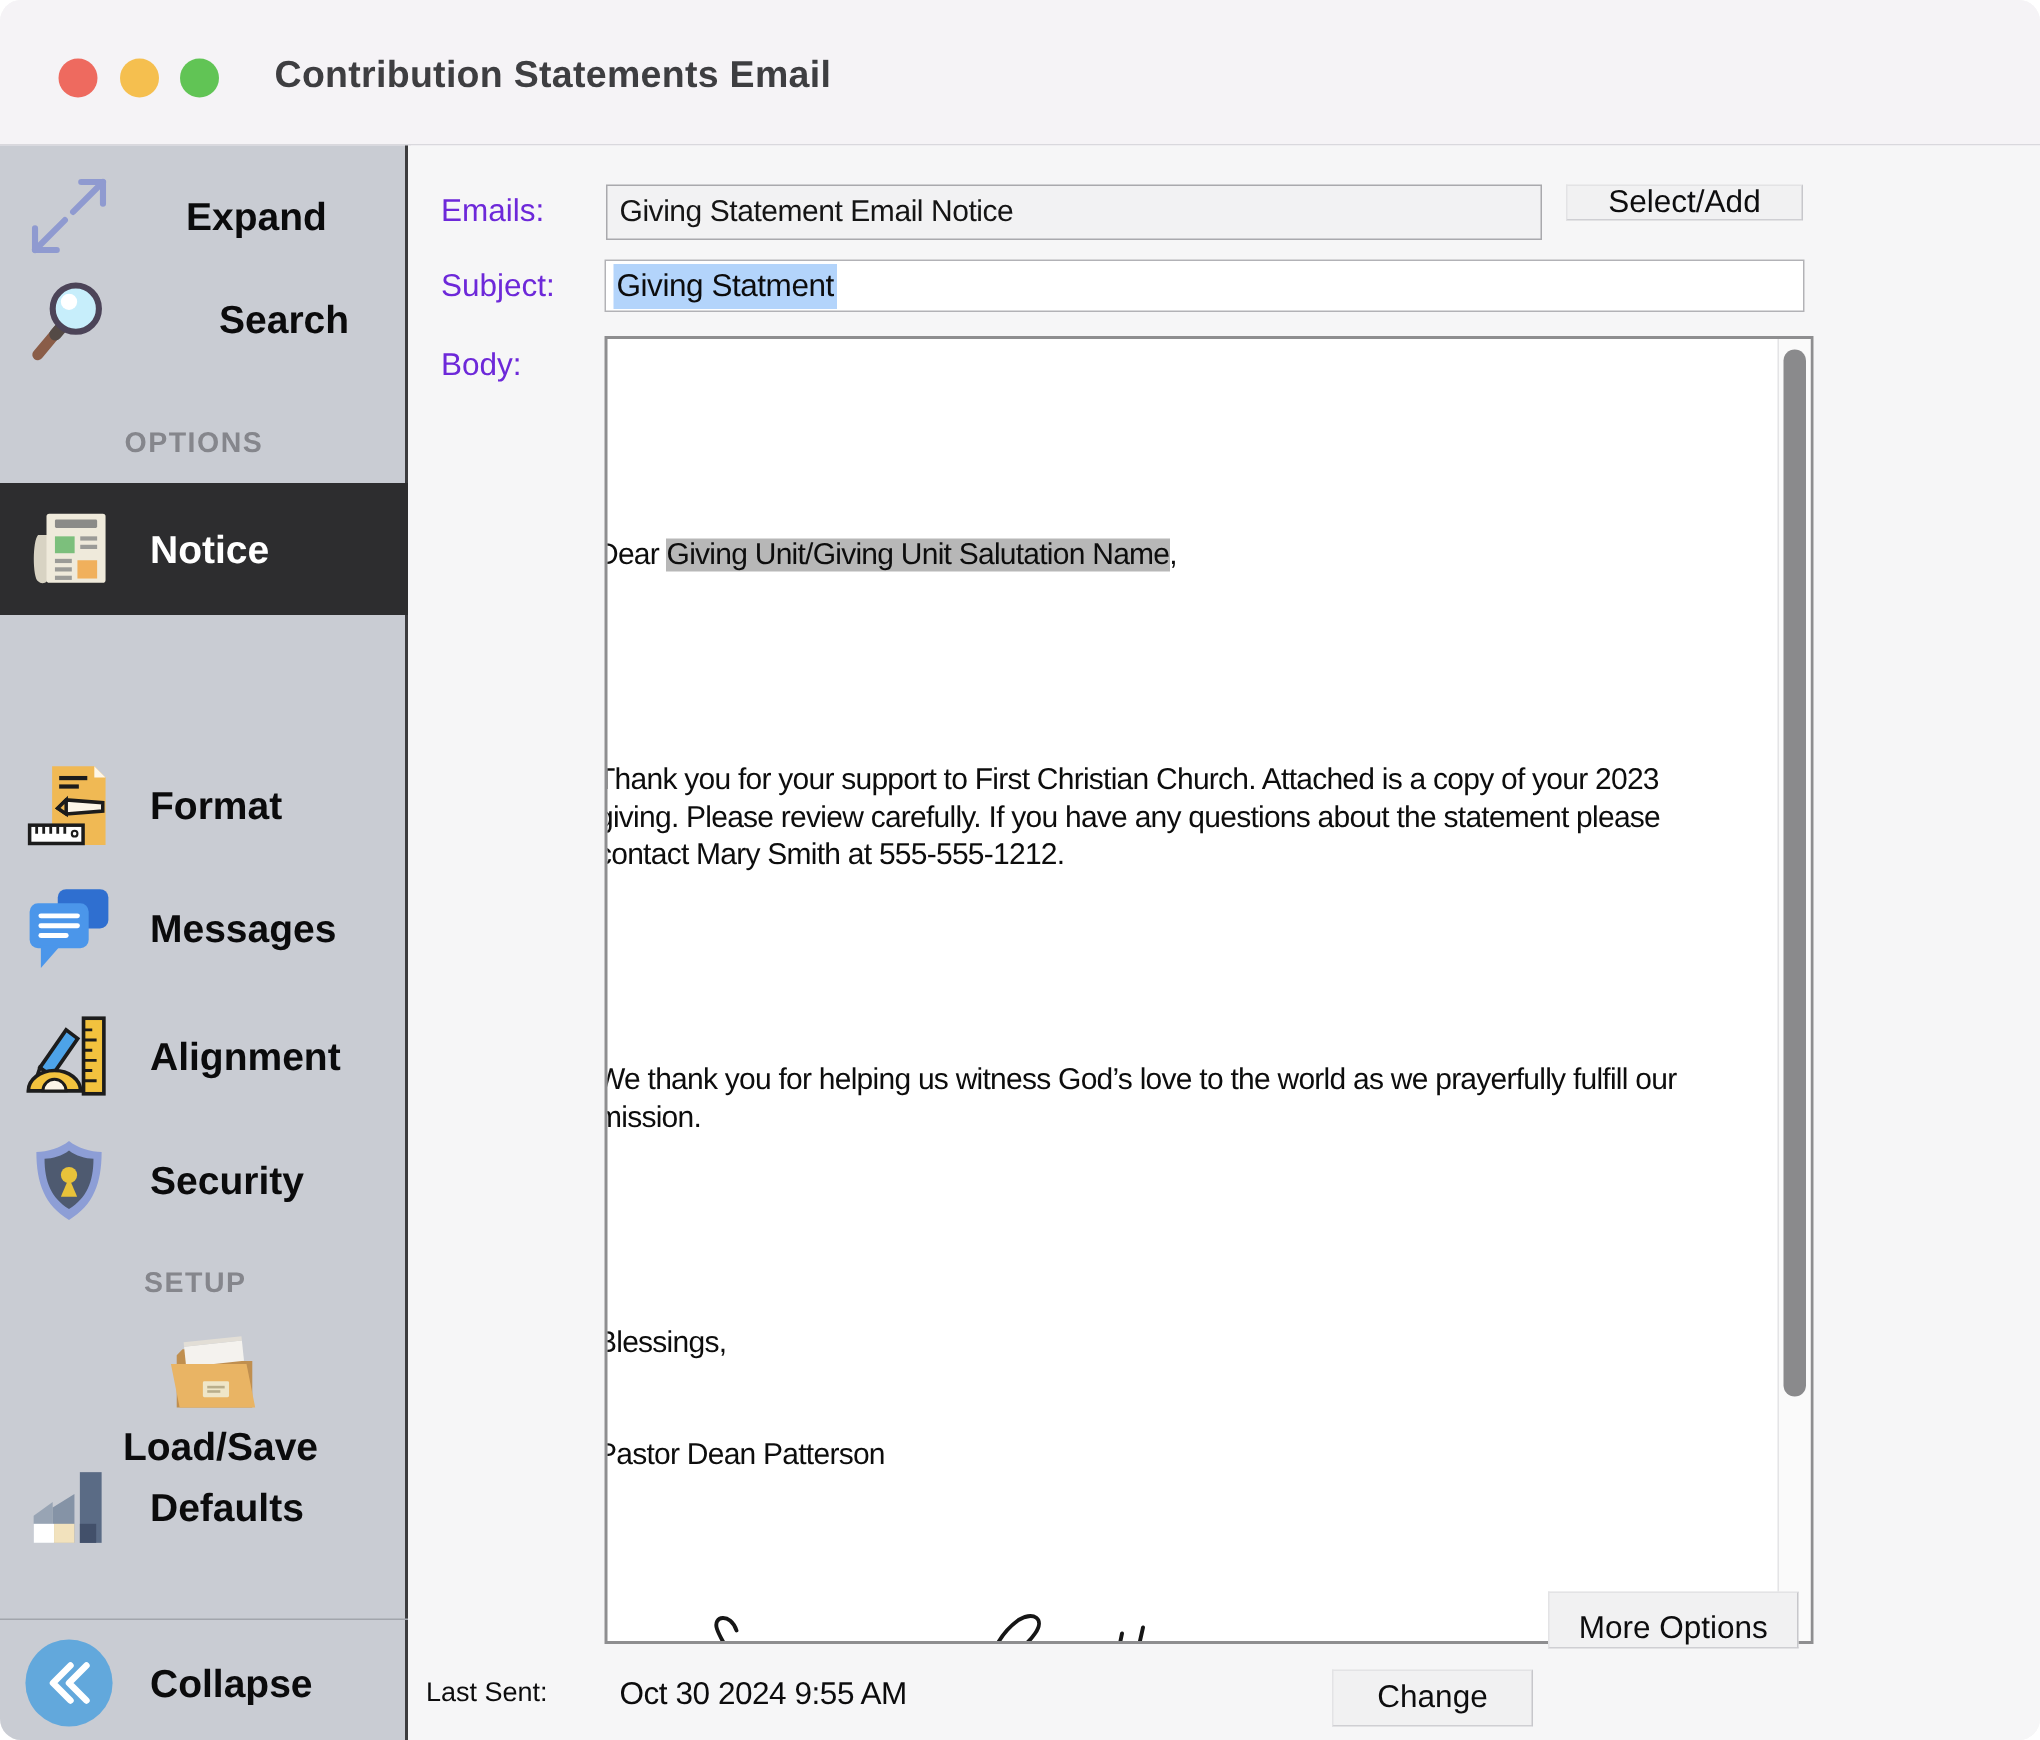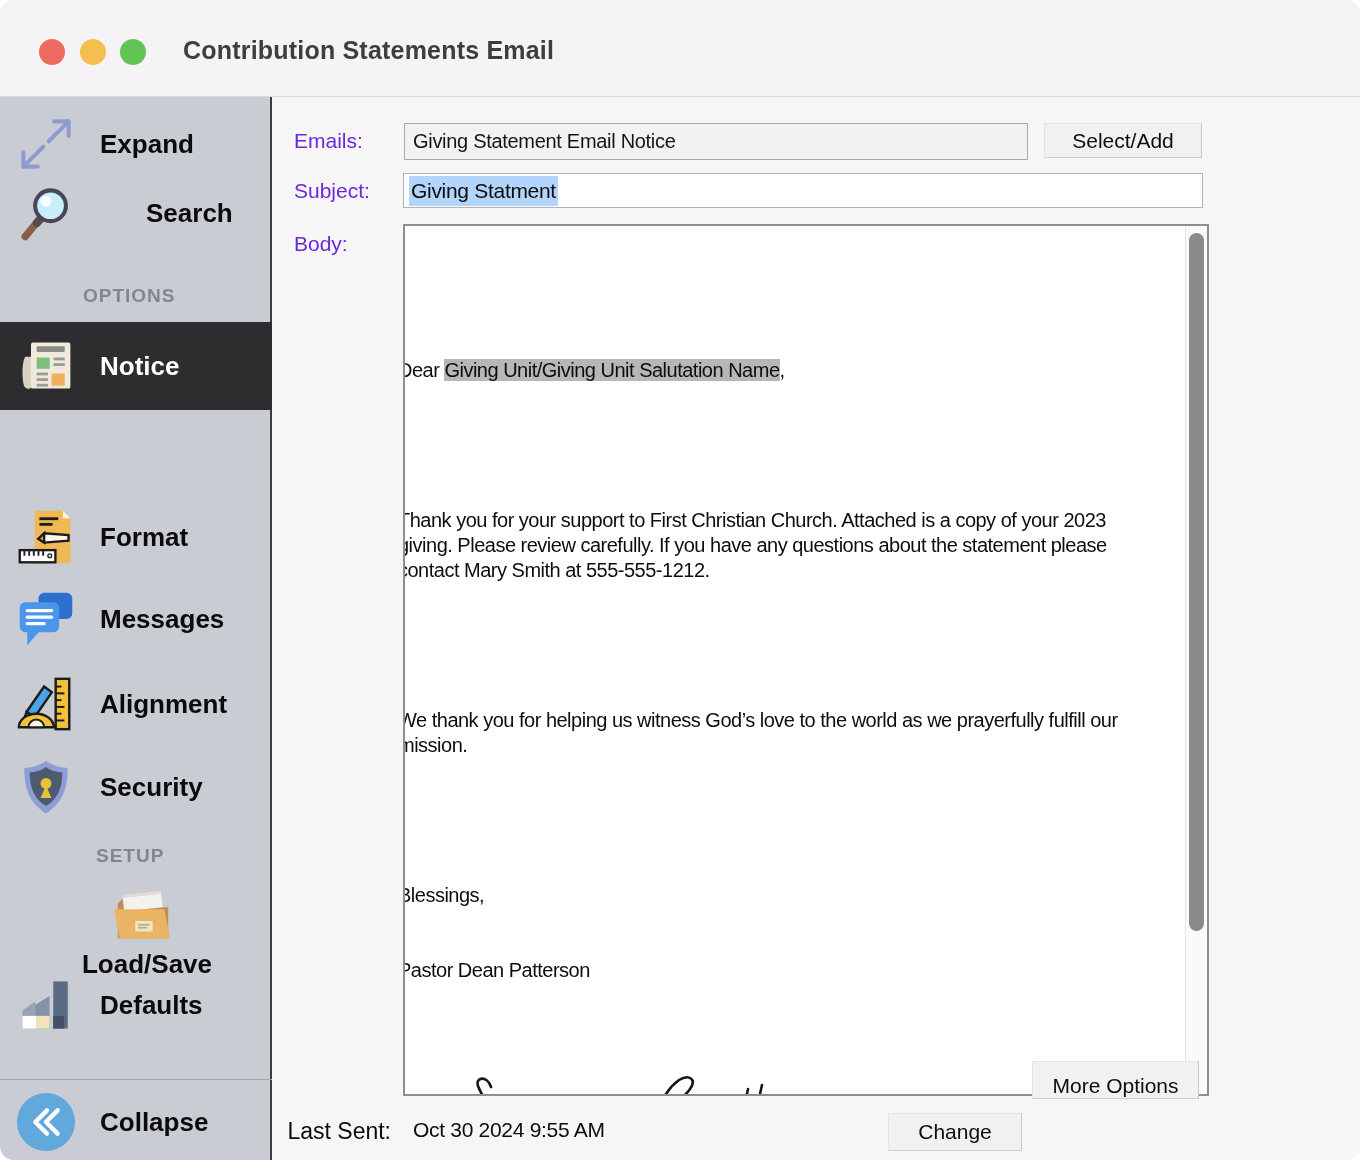--- a/index.html
+++ b/index.html
@@ -55,21 +55,21 @@
   .emails-input {
     position:absolute; left:130px; top:26px; width:624px; height:37px;
     background:#f2f2f3; border:1px solid #a9a9ad; font-family:"Liberation Sans",sans-serif;
     font-size:20px; color:#151515; padding:0 8px; letter-spacing:-0.3px;
   }
   .btn {
     background:#f1f1f2; border:1px solid #e3e3e5; border-right-color:#c7c7cb; border-bottom-color:#cfcfd3;
     font-family:"Liberation Sans",sans-serif; font-size:21px; color:#0d0d0e;
     display:flex; align-items:center; justify-content:center; cursor:pointer;
   }
-  .select-add { position:absolute; left:770px; top:26px; width:158px; height:35px; }
+  .select-add { position:absolute; left:770px; top:26px; width:158px; height:24px; }
   .subject-box {
     position:absolute; left:129px; top:76px; width:800px; height:35px;
     background:#ffffff; border:1px solid #b2b2b6;
     display:flex; align-items:center; padding-left:5px;
     font-size:21px; color:#0c0c0d; letter-spacing:-0.3px; cursor:text;
   }
   .subject-box .sel { background:#b3d4fb; padding:3px 2px; }
   .body-box {
     position:absolute; left:129px; top:127px; width:806px; height:872px;
     background:#ffffff; border:2px solid #8e8e90;
@@ -87,41 +87,41 @@
   }
   .body-text {
     margin-left:-7px; padding-top:82px;
     font-size:20px; line-height:25px; letter-spacing:-0.5px; color:#0d0d0d;
     white-space:pre;
   }
   .body-text .para { white-space:pre; }
   .gap { height:25px; }
   .hl { background:#b7b7b7; }
   .signature { margin-top:13px; margin-left:2px; }
-  .footer-label { position:absolute; left:10px; top:1021px; width:107px; text-align:right; font-size:23px; color:#0c0c0d; }
+  .footer-label { position:absolute; left:10px; top:1021px; width:107px; text-align:left; font-size:18px; color:#0c0c0d; }
   .footer-value { position:absolute; left:139px; top:1021px; font-size:21px; color:#0c0c0d; letter-spacing:-0.3px; }
   .change-btn { position:absolute; left:614px; top:1016px; width:134px; height:38px; }
   .more-options-btn { position:absolute; left:758px; top:964px; width:167px; height:38px;align-items:flex-end; }
 </style>
 </head>
 <body>
 
 <div class="window">
 
   <div class="titlebar">
     <div class="traffic t-red"></div>
     <div class="traffic t-yellow"></div>
     <div class="traffic t-green"></div>
     <div class="win-title">Contribution Statements Email</div>
   </div>
 
 
   <div class="sidebar">
 
-    <div class="side-row" style="top:14px; height:66px;">
+    <div class="side-row" style="top:14px; height:66px;gap:24px;">
       <span class="icon">
         <svg width="58" height="58" viewBox="0 0 64 64" fill="none" stroke="#8f9ad0" stroke-width="4.5" stroke-linecap="round" stroke-linejoin="round">
           <path d="M35 29 L57 7"></path>
             <polyline points="41,7 57,7 57,23"></polyline>
           <path d="M29 35 L7 57"></path>
             <polyline points="7,41 7,57 23,57"></polyline>
         </svg>
       </span>
       <span class="txt">Expand</span>
     </div>

